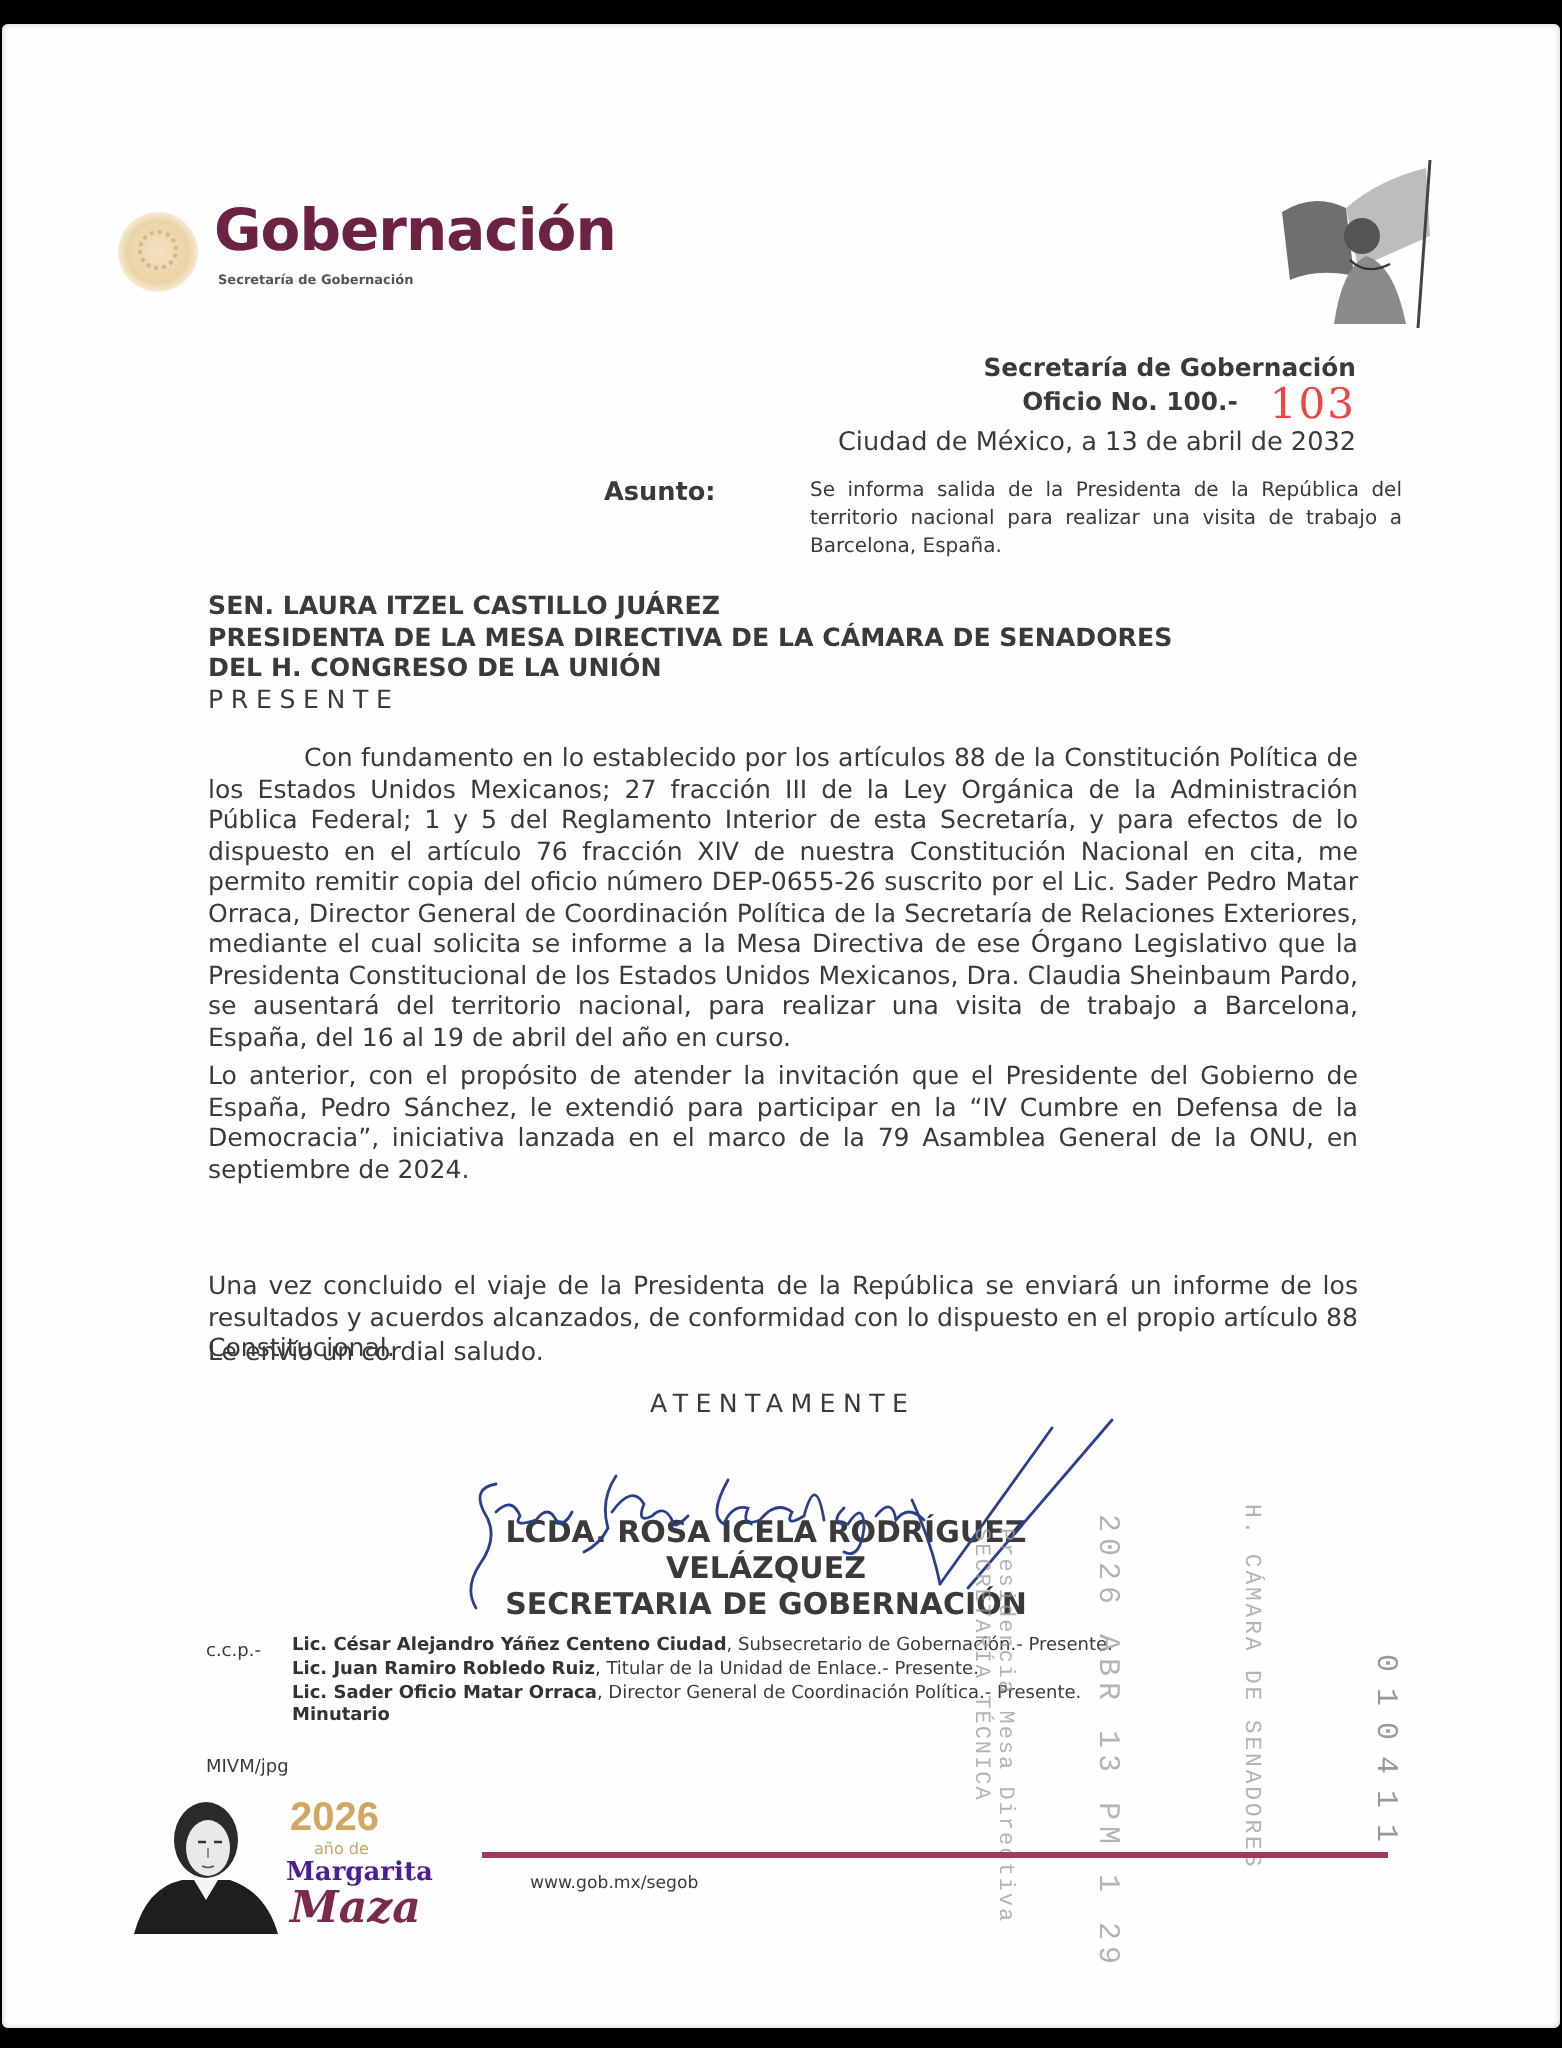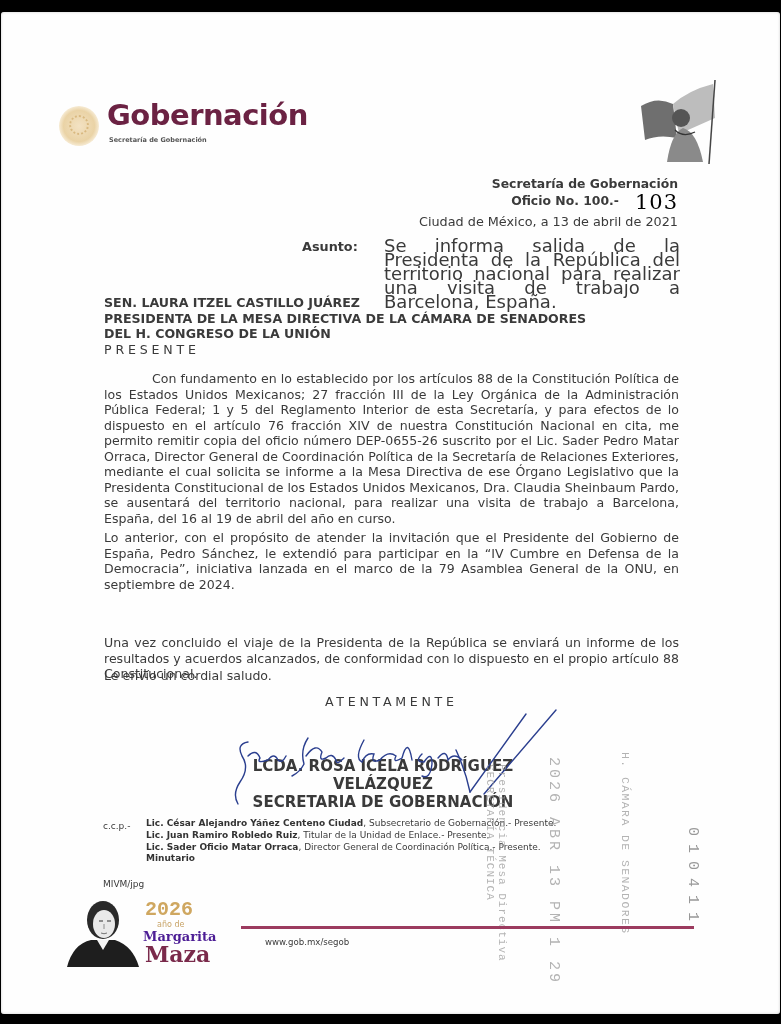--- a/index.html
+++ b/index.html
@@ -19,24 +19,24 @@
   .seal-inner { position:absolute; left:10px; top:9px; width:20px; height:20px; border-radius:50%;
     border: 2px dotted #d9b981; box-sizing:border-box; }
   .brand { left: 106px; top: 86px; font-family: "DejaVu Sans", sans-serif; font-size: 29px; font-weight: bold;
     color: #6b2243; letter-spacing: -0.5px; }
   .brand-sub { left: 108px; top: 124px; font-size: 6.5px; font-weight: bold; color: #555; }
 
   
   .emblem { left: 636px; top: 66px; width: 82px; height: 88px; }
 
   .header-right { right: 102px; top: 165px; text-align: right; font-weight: bold; font-size: 12.4px; color: #3a3a3a; line-height: 14px; }
-  .oficio-num { font-family: "DejaVu Serif", serif; font-weight: normal; font-size: 21px; color: #000000; letter-spacing: 1px; margin-left: 16px; position: relative; top: 4px; }
+  .oficio-num { font-family: "DejaVu Serif", serif; font-weight: normal; font-size: 21px; color: #ef4444; letter-spacing: 1px; margin-left: 16px; position: relative; top: 4px; }
   .date { right: 102px; top: 202px; font-size: 12.8px; text-align: right; }
   .asunto-label { left: 301px; top: 227px; font-size: 12.8px; font-weight: bold; }
-  .asunto-text { left: 383px; top: 227px; width: 296px; font-size: 18px; line-height: 14px; text-align: justify; text-align-last: left; }
+  .asunto-text { left: 404px; top: 227px; width: 296px; font-size: 10px; line-height: 14px; text-align: justify; text-align-last: left; }
 
   .recipient { left: 103px; top: 283px; font-size: 12.6px; font-weight: bold; line-height: 15.5px; }
   .presente { letter-spacing: 3.8px; font-weight: normal; }
 
   .body-block { left: 103px; width: 575px; font-size: 12.55px; line-height: 15.5px; text-align: justify; }
   .p1 { top: 359px; }
   .p1 .first { text-indent: 48px; }
   .p2 { top: 518px; }
   .p3 { top: 598px; margin-top: 25px; }
   .p4 { top: 656px; }
@@ -45,24 +45,24 @@
   .signature { left: 225px; top: 690px; width: 340px; height: 110px; }
   .signer { left: 212px; top: 745px; width: 340px; text-align: center; font-weight: bold; font-size: 15px; line-height: 18px; }
 
   .ccp-label { left: 102px; top: 809px; font-size: 9px; }
   .ccp-list { left: 145px; top: 806px; font-size: 9px; line-height: 11.8px; }
   .ccp-list b { color: #333; }
   .initials { left: 102px; top: 867px; font-size: 9px; }
 
   .year-block { left: 64px; top: 880px; width: 150px; height: 75px; }
   .portrait { position:absolute; left:0; top:0; width:75px; height:75px; }
-  .year { position:absolute; left:80px; top:6px; font-family:Liberation Mono, monospace; font-size:20px; font-weight:bold; color:#cfa760; }
+  .year { position:absolute; left:80px; top:6px; font-family:Liberation Sans, sans-serif; font-size:20px; font-weight:bold; color:#cfa760; }
   .ano { position:absolute; left:92px; top:28px; font-size:8px; color:#c8a468; }
   .margarita { position:absolute; left:78px; top:37px; font-family:"DejaVu Serif", serif; font-size:13px; font-weight:bold; color:#4c1d95; }
-  .maza { position:absolute; left:80px; top:49px; font-family:"DejaVu Serif", serif; font-size:22px; font-weight:bold; color:#7a2a4b; }
+  .maza { position:absolute; left:80px; top:49px; font-family:"DejaVu Serif", serif; font-size:22px; font-weight:bold; color:#7a2a4b;font-style:italic; }
 
   .footer-line { left: 240px; top: 914px; width: 453px; height: 3px; background: #9c3b5f; }
   .address { left: 264px; top: 923px; font-size: 8.6px; line-height: 15px; }
 
   
   .stamp { color: #9a9a9a; font-family: "Liberation Mono", monospace; writing-mode: vertical-rl; opacity: 0.75; }
   .stamp1 { left: 483px; top: 752px; font-size: 11px; letter-spacing: 1px; line-height: 12px; }
   .stamp2 { left: 544px; top: 745px; font-size: 15px; letter-spacing: 3px; }
   .stamp3 { left: 618px; top: 740px; font-size: 11.5px; letter-spacing: 1.4px; }
   .stamp4 { left: 683px; top: 815px; font-size: 15px; letter-spacing: 8px; color: #777; }
@@ -84,21 +84,21 @@
     <line x1="78" y1="2" x2="72" y2="86" stroke="#444" stroke-width="1.5"></line>
     <circle cx="44" cy="40" r="9" fill="#555"></circle>
     <path d="M30 84 Q34 56 46 50 Q60 54 66 84 Z" fill="#8a8a8a"></path>
     <path d="M38 52 Q46 60 58 54" stroke="#333" fill="none" stroke-width="1.2"></path>
   </svg>
 
   <div class="abs header-right">
     <div>Secretaría de Gobernación</div>
     <div><span>Oficio No. 100.-</span><span class="oficio-num">103</span></div>
   </div>
-  <div class="abs date">Ciudad de México, a 13 de abril de 2021</div>
+  <div class="abs date">Ciudad de México, a 13 de abril de 2032</div>
   <div class="abs asunto-label">Asunto:</div>
   <div class="abs asunto-text">Se informa salida de la Presidenta de la República del territorio nacional para realizar una visita de trabajo a Barcelona, España.</div>
 
   <div class="abs recipient">
     <div>SEN. LAURA ITZEL CASTILLO JUÁREZ</div>
     <div>PRESIDENTA DE LA MESA DIRECTIVA DE LA CÁMARA DE SENADORES</div>
     <div>DEL H. CONGRESO DE LA UNIÓN</div>
     <div class="presente">PRESENTE</div>
   </div>
 

